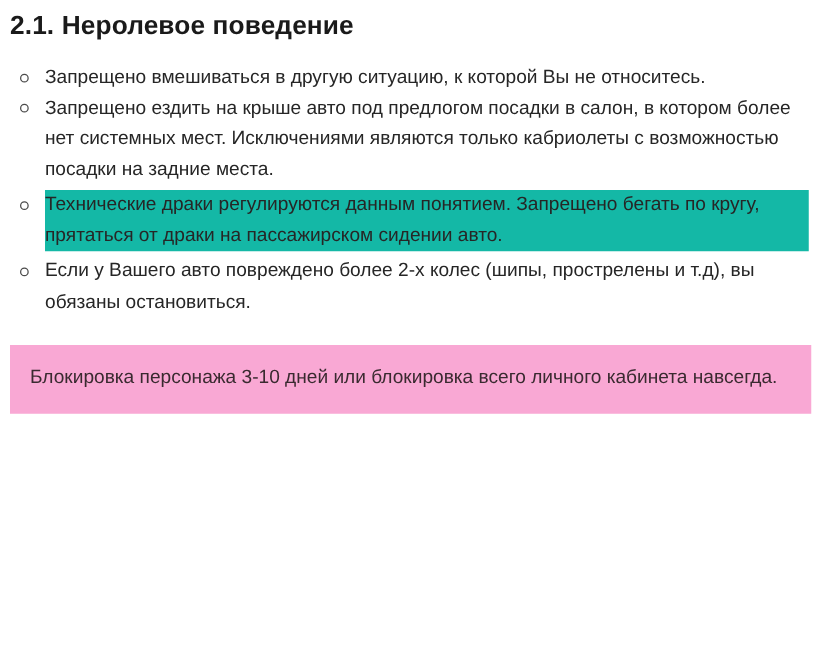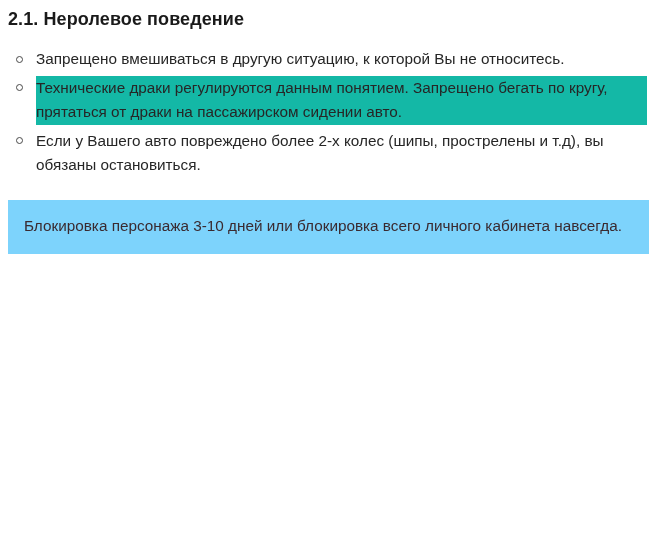--- a/index.html
+++ b/index.html
@@ -15,21 +15,21 @@
     overflow: hidden;
   }
   .page {
     position: relative;
     width: 657px;
     height: 535px;
     box-sizing: border-box;
     padding: 0;
   }
   .section-title {
-    font-size: 18px;
+    font-size: 21px;
     font-weight: bold;
     color: #1a1a1a;
     margin: 0;
     padding: 9px 0 0 8px;
     letter-spacing: 0.1px;
   }
   .rules-list {
     list-style: none;
     margin: 0;
     padding: 0;
@@ -64,40 +64,44 @@
     background: transparent;
   }
   .rule-item.first {
     margin-top: 17px;
   }
   .rule-item.gap {
     margin-top: 4px;
   }
   .penalty-box {
     margin: 22px 8px 0 8px;
-    background: #7dd3fc;
+    background: #f9a8d4;
     color: #3a2a30;
     font-size: 15.3px;
     line-height: 24.5px;
     padding: 14px 16px 16px 16px;
     box-sizing: border-box;
   }
 </style>
 </head>
 <body>
 
 <div class="page">
 
   <h2 class="section-title">2.1. Неролевое поведение</h2>
 
   <ul class="rules-list">
     <li class="rule-item first">
       <span class="bullet"></span>
       <span class="rule-text">Запрещено вмешиваться в другую ситуацию, к которой Вы не относитесь.</span>
     </li>
+    <li class="rule-item">
+      <span class="bullet"></span>
+      <span class="rule-text">Запрещено ездить на крыше авто под предлогом посадки в салон, в котором более нет системных мест. Исключениями являются только кабриолеты с возможностью посадки на задние места.</span>
+    </li>
     <li class="rule-item highlight gap">
       <span class="bullet"></span>
       <span class="rule-text">Технические драки регулируются данным понятием. Запрещено бегать по кругу, прятаться от драки на пассажирском сидении авто.</span>
     </li>
     <li class="rule-item gap">
       <span class="bullet"></span>
       <span class="rule-text">Если у Вашего авто повреждено более 2-х колес (шипы, прострелены и т.д), вы обязаны остановиться.</span>
     </li>
   </ul>
 

